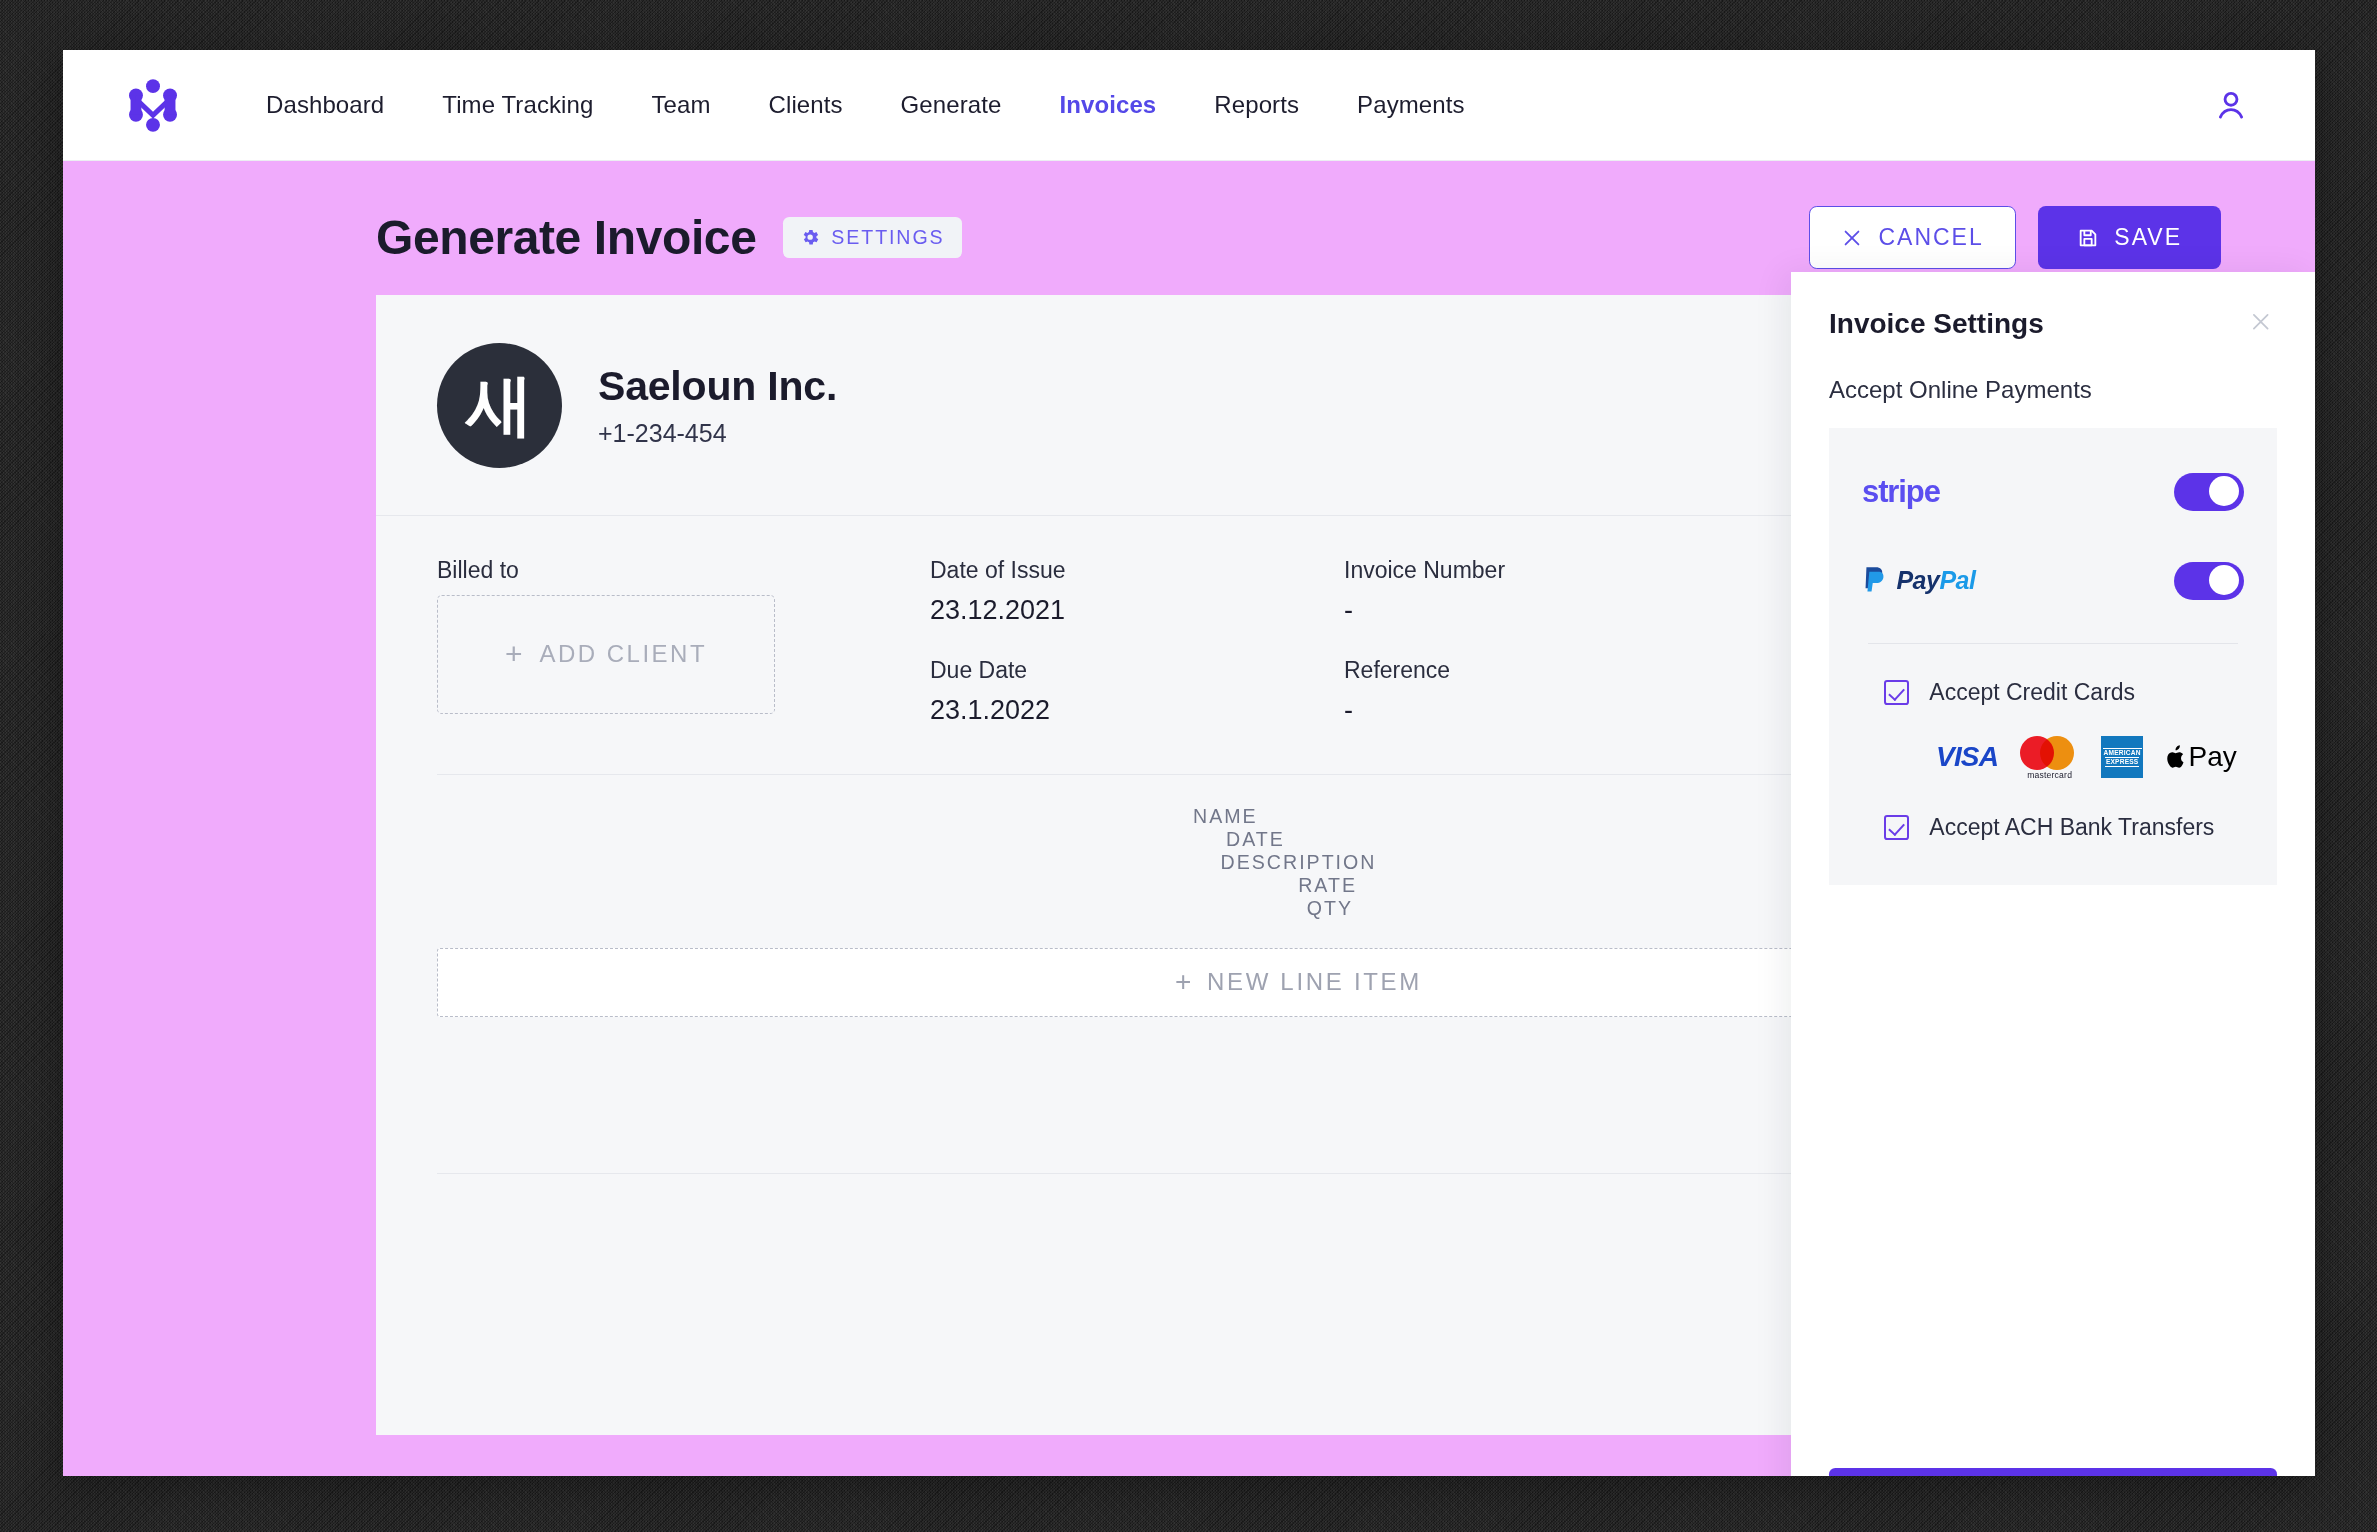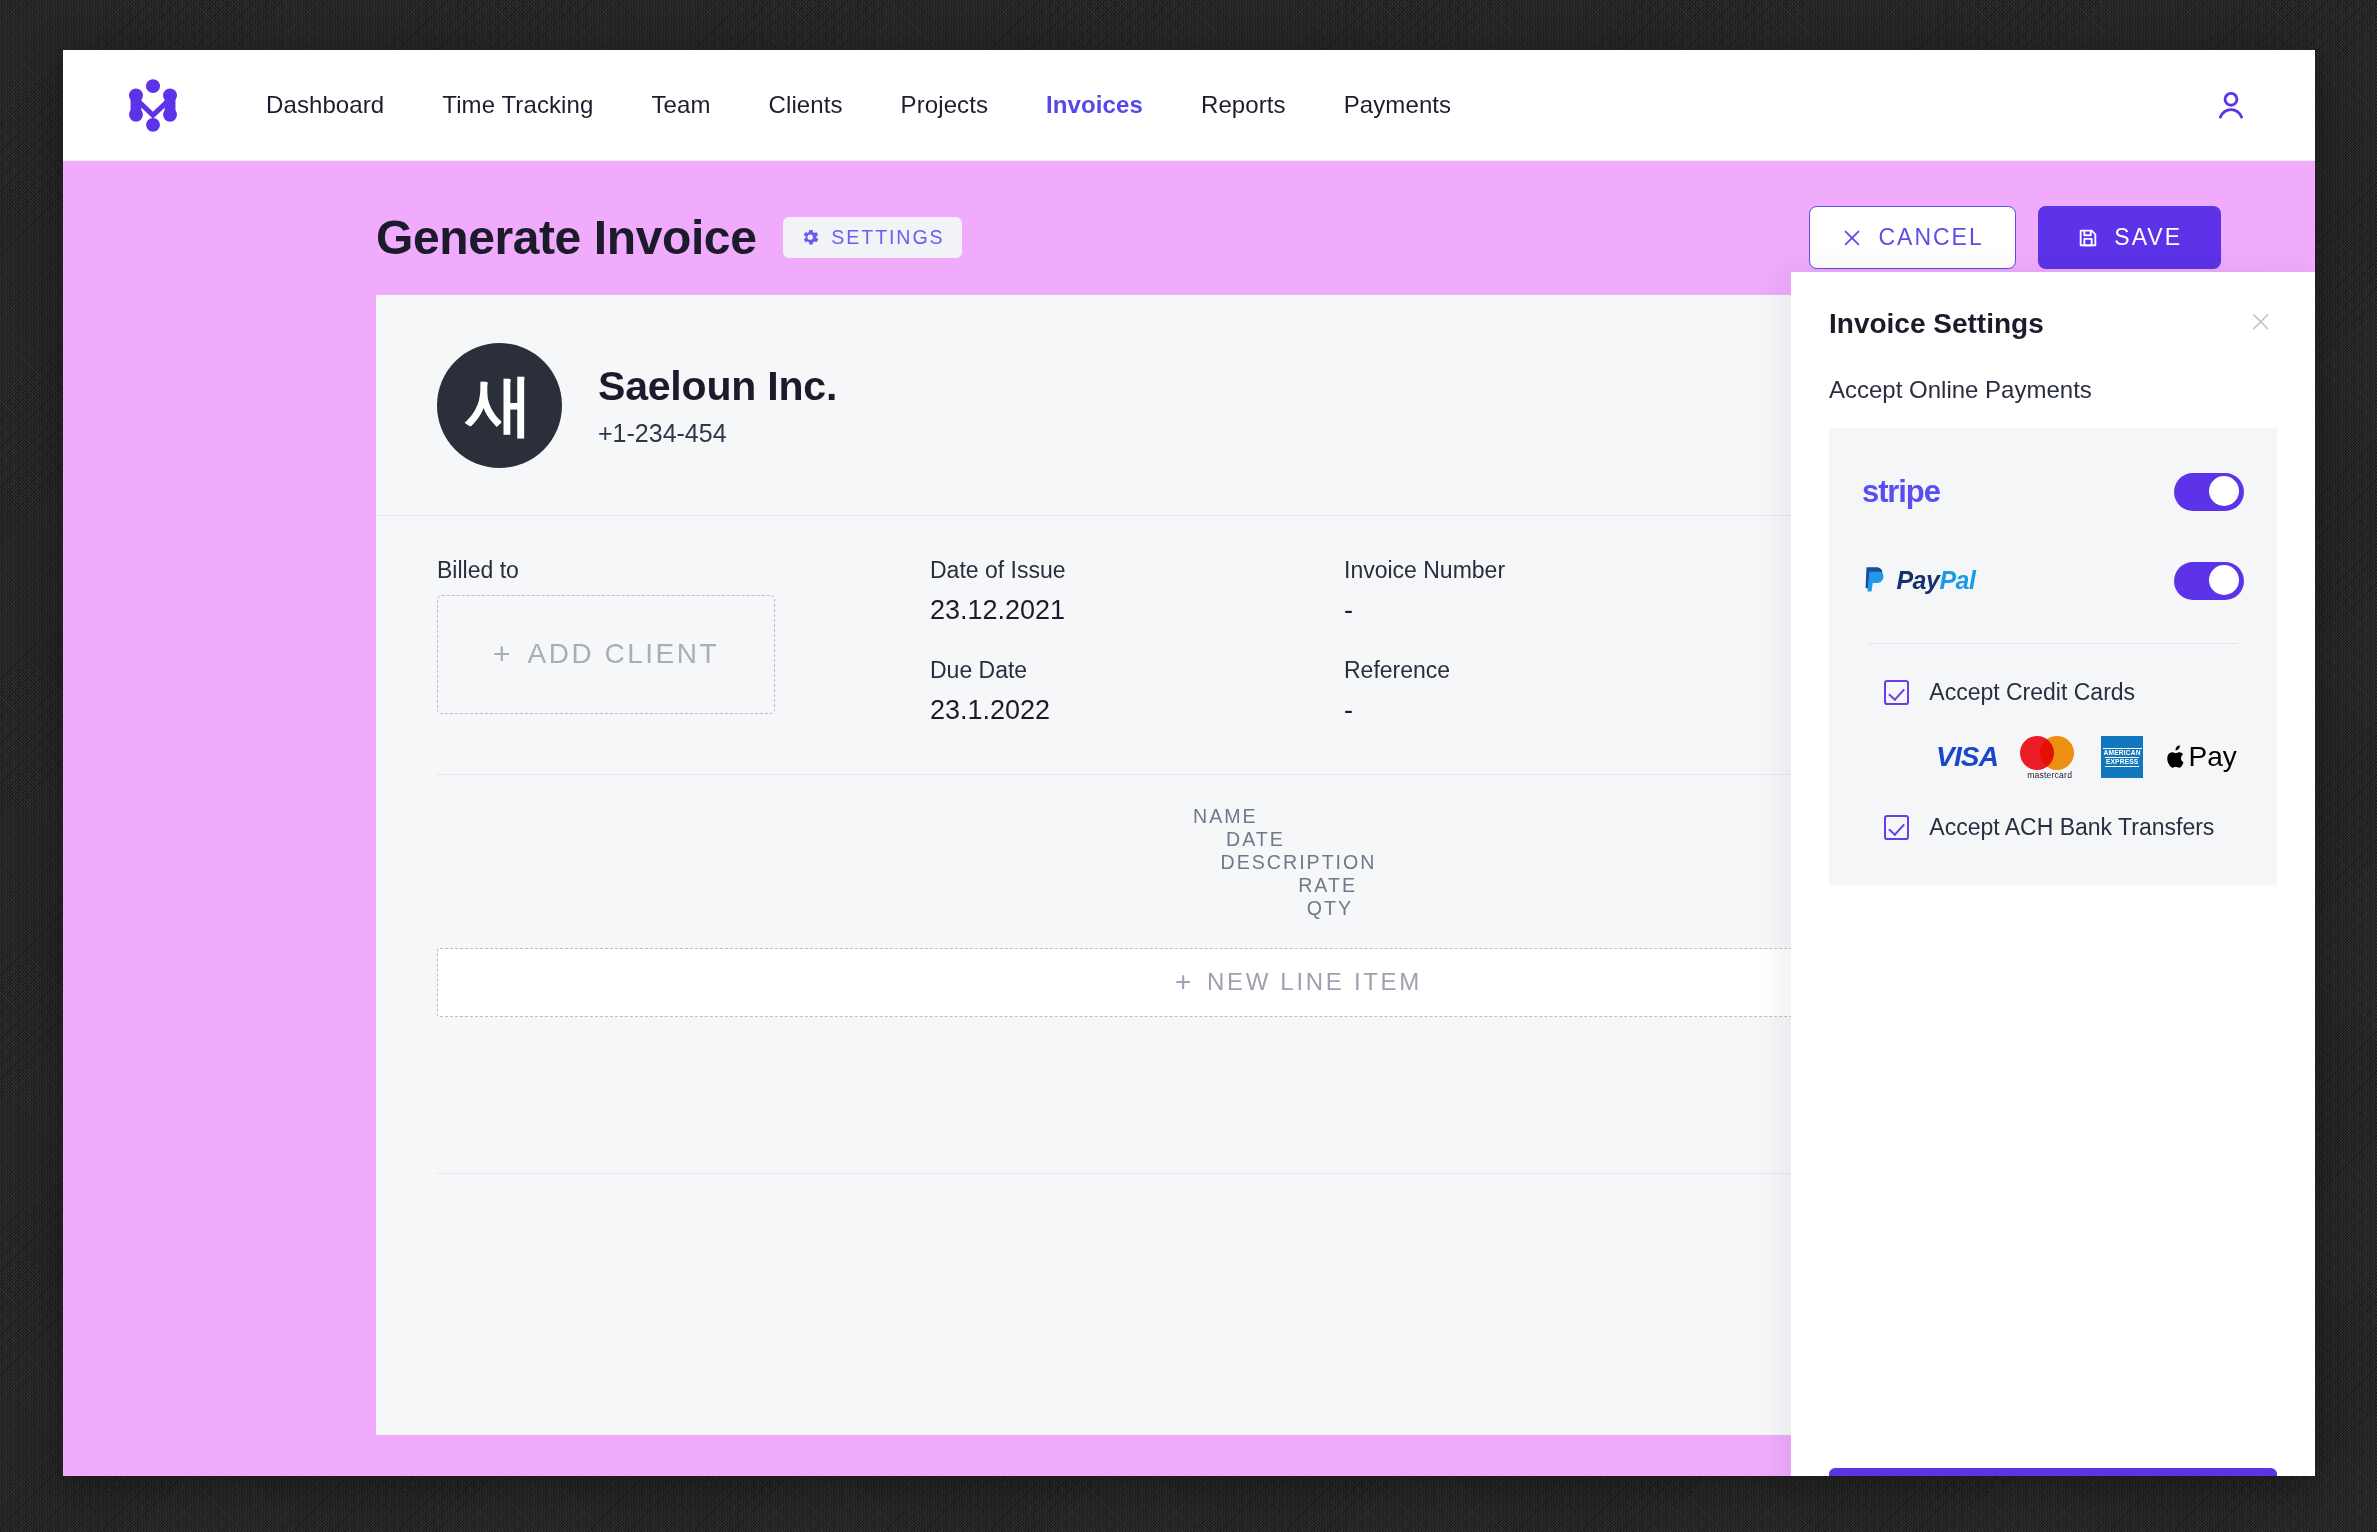--- a/index.html
+++ b/index.html
@@ -231,21 +231,21 @@
     border-radius: 4.7px;
     display: flex;
     align-items: center;
     justify-content: center;
     gap: 17px;
     cursor: pointer;
     margin-top: 3.1px;
   }
   #add-client-box .plus { font-size: 30px; color: #a9adba; line-height: 1; }
   #add-client-box .label {
-    font-size: 28px;
+    font-size: 24px;
     letter-spacing: 2.5px;
     color: #a9adba;
   }
 
   
   #items-section { padding: 0 61px; margin-top: 48px; }
   #items-head {
     display: flex;
     align-items: center;
     border-top: 0.8px solid #e6e8ed;
@@ -490,21 +490,21 @@
           <rect x="46" y="21" width="14" height="25" fill="#5c33e8"></rect>
           <path d="M9 21 L31 42 L53 21 L53 30 L31 51 L9 30 Z" fill="#5c33e8"></path>
         </svg>
       </div>
 
       <div id="nav-items">
         <div class="nav-item">Dashboard</div>
         <div class="nav-item">Time Tracking</div>
         <div class="nav-item">Team</div>
         <div class="nav-item">Clients</div>
-        <div class="nav-item">Projects</div>
+        <div class="nav-item">Generate</div>
         <div class="nav-item active">Invoices</div>
         <div class="nav-item">Reports</div>
         <div class="nav-item">Payments</div>
       </div>
 
       <div id="nav-right">
         <svg width="34" height="34" viewBox="0 0 24 24" fill="none" stroke="#5c33e8" stroke-width="2" stroke-linecap="round">
           <circle cx="12" cy="8" r="4.2"></circle>
           <path d="M4.5 20.5c1.6-3.4 4.4-5.2 7.5-5.2s5.9 1.8 7.5 5.2"></path>
         </svg>

